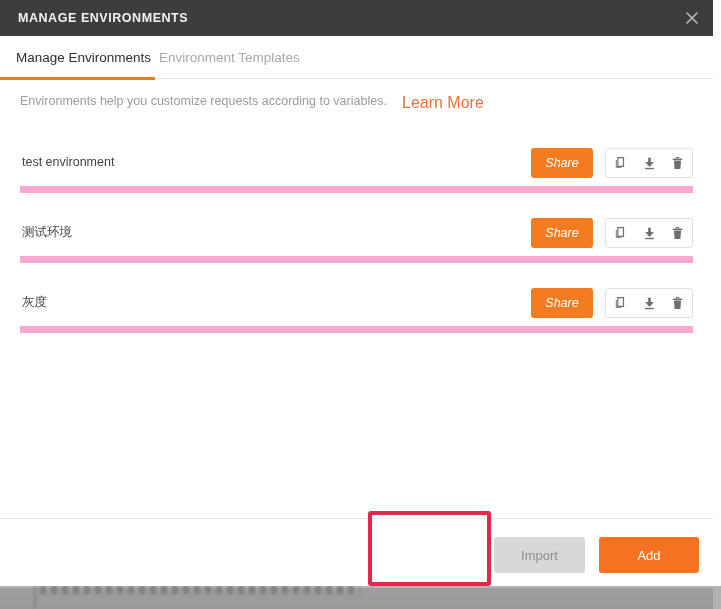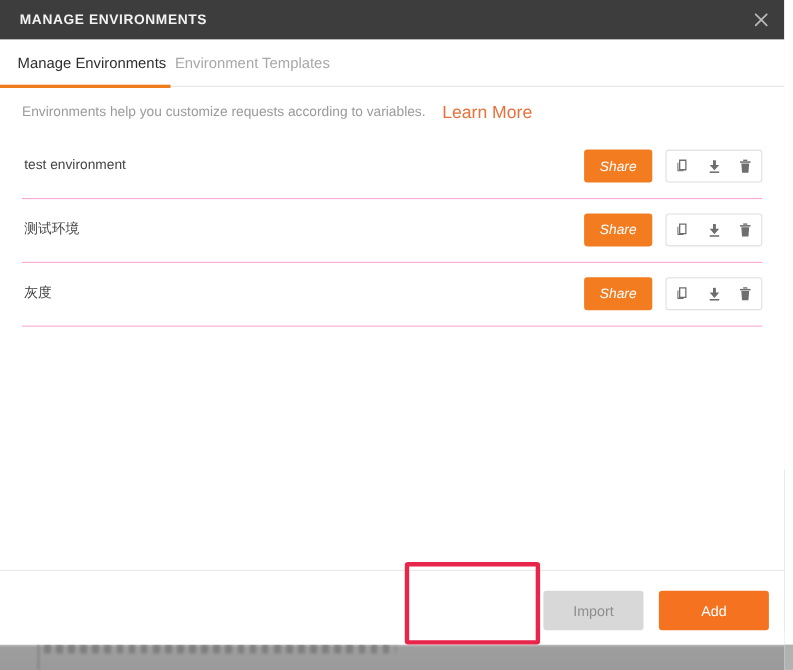--- a/index.html
+++ b/index.html
@@ -9,21 +9,21 @@
     height: 609px;
     overflow: hidden;
     background: #9a9a9a;
     font-family: "Liberation Sans", "DejaVu Sans", sans-serif;
   }
 
   #root {
     position: relative;
     width: 721px;
     height: 427px;
-    background: #fef9c3;
+    background: #701a75;
   }
 
   
   .bg-blur-strip {
     position: absolute;
     left: 0;
     top: 576px;
     width: 721px;
     height: 33px;
     background: linear-gradient(to bottom, #bdbdbd 0%, #b4b4b4 35%, #9e9e9e 36%, #9a9a9a 100%);
@@ -138,22 +138,22 @@
   
   .env-list {
     position: absolute;
     left: 0;
     top: 123px;
     width: 713px;
   }
   .env-row {
     position: relative;
     height: 58px;
-    margin: 0 20px;
-    border-bottom: 1px solid #f9a8d4;
+    margin: 12px 20px;
+    border-bottom: 7px solid #f9a8d4;
   }
   .env-name {
     position: absolute;
     left: 2px;
     top: 20px;
     font-size: 12.5px;
     color: #444444;
   }
   .env-name.cjk { top: 19px; font-size: 12.5px; text-align: right; }
 

